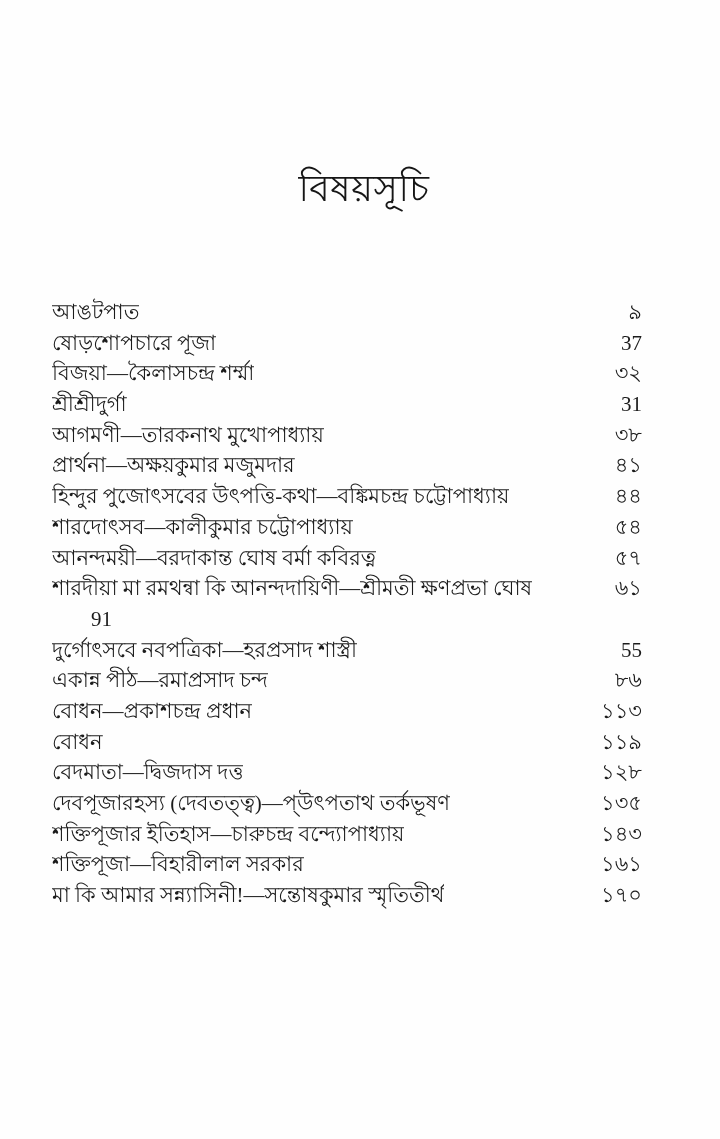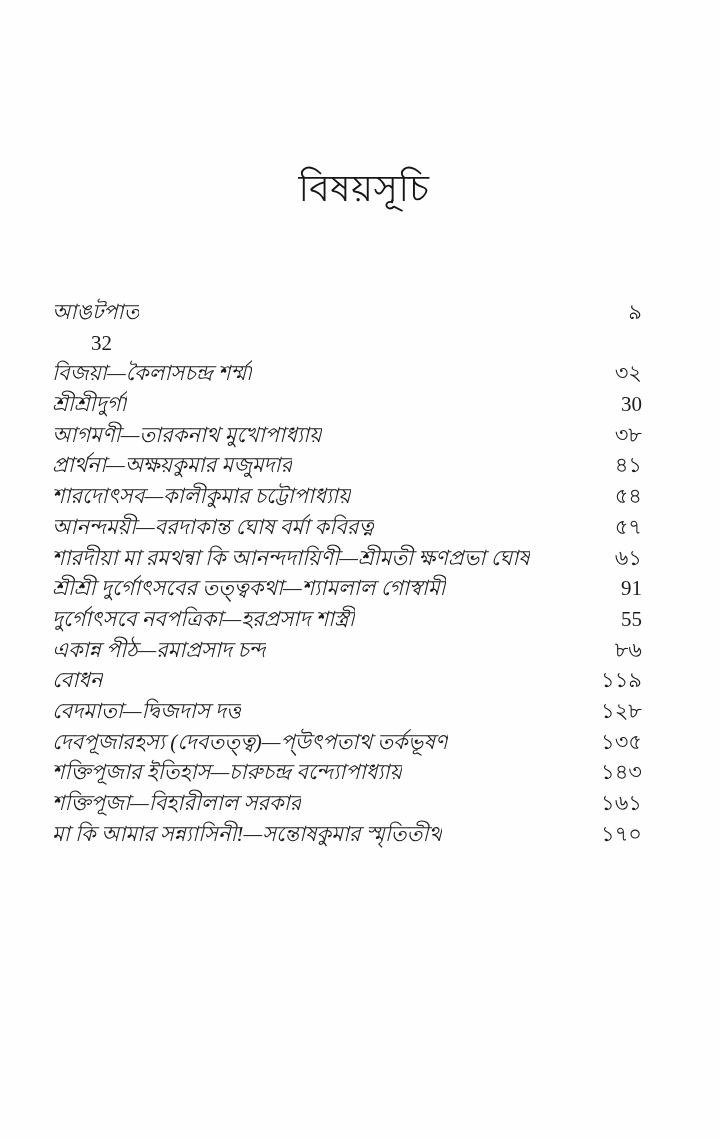--- a/index.html
+++ b/index.html
@@ -40,80 +40,87 @@
     justify-content: space-between;
     align-items: baseline;
     height: 30.7px;
     line-height: 30.7px;
     font-size: 21px;
     white-space: nowrap;
   }
   .entry-title {
     overflow: hidden;
     text-align: right;
-    font-style: italic;
   }
   .entry-page {
     margin-left: 12px;
     text-align: right;
     min-width: 48px;
   }
 </style>
 </head>
 <body>
 
 <div class="page">
   <h1 class="title">বিষয়সূচি</h1>
   <div class="toc" id="toc-list">
       <div class="row">
         <span class="entry-title">আঙটপাত</span>
         <span class="entry-page">৯</span>
       </div>
       <div class="row">
-        <span class="entry-page">32</span>
+        <span class="entry-title">ষোড়শোপচারে পূজা</span>
+        <span class="entry-page">37</span>
       </div>
       <div class="row">
         <span class="entry-title">বিজয়া—কৈলাসচন্দ্র শর্ম্মা</span>
         <span class="entry-page">৩২</span>
       </div>
       <div class="row">
         <span class="entry-title">শ্রীশ্রীদুর্গা</span>
-        <span class="entry-page">30</span>
+        <span class="entry-page">31</span>
       </div>
       <div class="row">
         <span class="entry-title">আগমণী—তারকনাথ মুখোপাধ্যায়</span>
         <span class="entry-page">৩৮</span>
       </div>
       <div class="row">
         <span class="entry-title">প্রার্থনা—অক্ষয়কুমার মজুমদার</span>
         <span class="entry-page">৪১</span>
+      </div>
+      <div class="row">
+        <span class="entry-title">হিন্দুর পুজোৎসবের উৎপত্তি-কথা—বঙ্কিমচন্দ্র চট্টোপাধ্যায়</span>
+        <span class="entry-page">৪৪</span>
       </div>
       <div class="row">
         <span class="entry-title">শারদোৎসব—কালীকুমার চট্টোপাধ্যায়</span>
         <span class="entry-page">৫৪</span>
       </div>
       <div class="row">
         <span class="entry-title">আনন্দময়ী—বরদাকান্ত ঘোষ বর্মা কবিরত্ন</span>
         <span class="entry-page">৫৭</span>
       </div>
       <div class="row">
         <span class="entry-title">শারদীয়া মা রমথন্বা কি আনন্দদায়িণী—শ্রীমতী ক্ষণপ্রভা ঘোষ</span>
         <span class="entry-page">৬১</span>
       </div>
       <div class="row">
-        <span class="entry-title">শ্রীশ্রী দুর্গোৎসবের তত্ত্বকথা—শ্যামলাল গোস্বামী</span>
         <span class="entry-page">91</span>
       </div>
       <div class="row">
         <span class="entry-title">দুর্গোৎসবে নবপত্রিকা—হরপ্রসাদ শাস্ত্রী</span>
         <span class="entry-page">55</span>
       </div>
       <div class="row">
         <span class="entry-title">একান্ন পীঠ—রমাপ্রসাদ চন্দ</span>
         <span class="entry-page">৮৬</span>
+      </div>
+      <div class="row">
+        <span class="entry-title">বোধন—প্রকাশচন্দ্র প্রধান</span>
+        <span class="entry-page">১১৩</span>
       </div>
       <div class="row">
         <span class="entry-title">বোধন</span>
         <span class="entry-page">১১৯</span>
       </div>
       <div class="row">
         <span class="entry-title">বেদমাতা—দ্বিজদাস দত্ত</span>
         <span class="entry-page">১২৮</span>
       </div>
       <div class="row">

